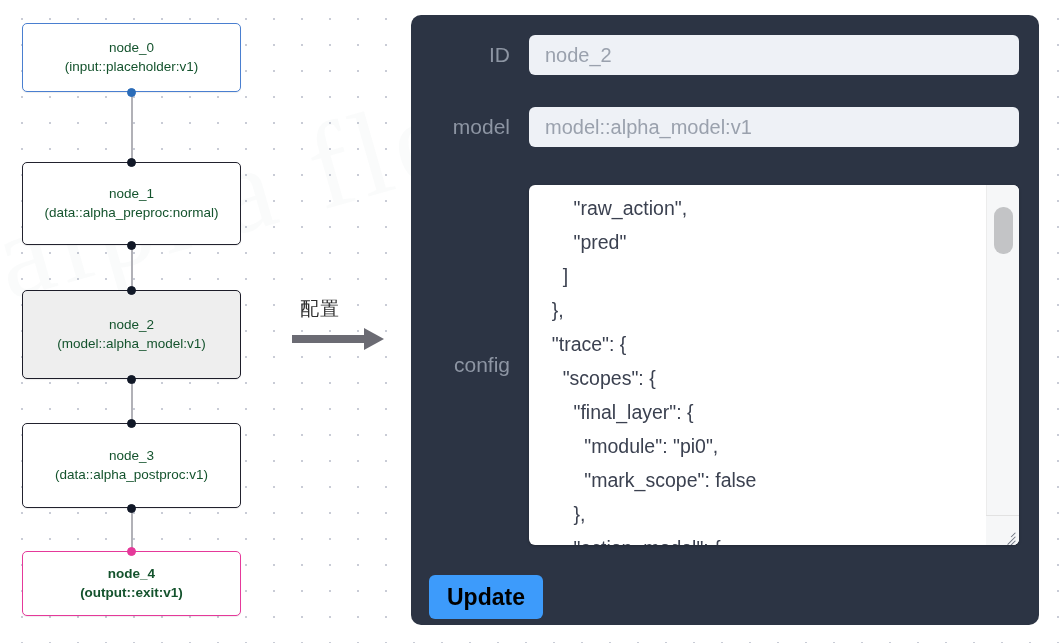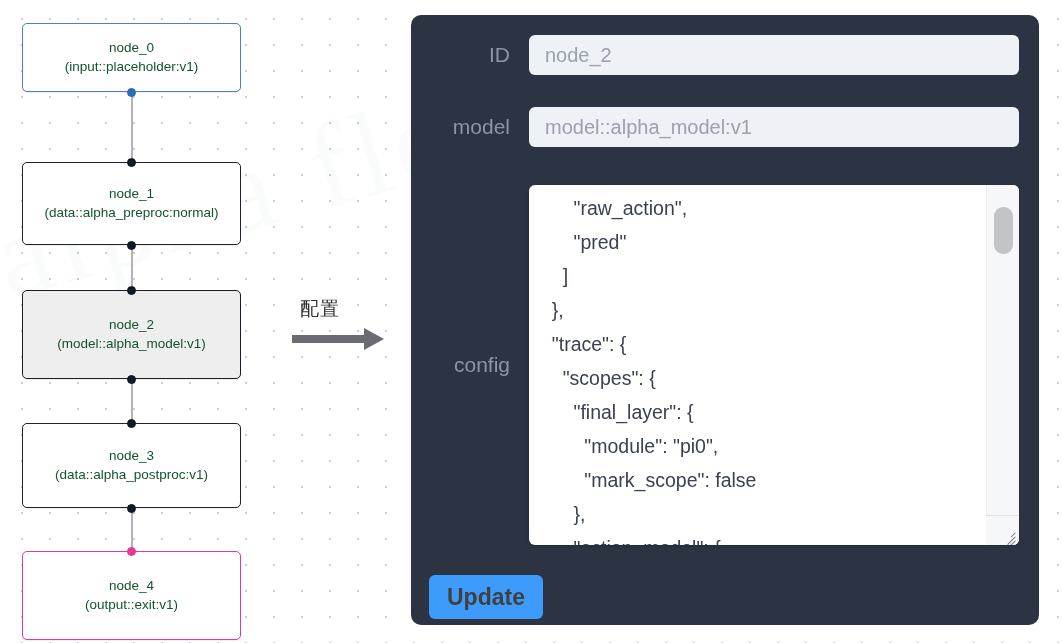--- a/index.html
+++ b/index.html
@@ -229,21 +229,21 @@
   .resize-grip i:nth-child(2) { width: 11px; bottom: 5px; }
   .resize-grip i:nth-child(3) { width: 6px;  bottom: 9px; }
 
   #update-btn {
     position: absolute;
     left: 18px; top: 560px;
     padding: 0 18px;
     height: 44px;
     line-height: 44px;
     background: #3d9bfb;
-    color: #404040;
+    color: #000000;
     font-size: 23px;
     font-weight: bold;
     border: none;
     border-radius: 6px;
     cursor: pointer;
     font-family: "Liberation Sans", sans-serif;
   }
 </style>
 </head>
 <body>
@@ -279,21 +279,21 @@
   <div class="handle" style="top:286px;"></div>
   <div class="handle" style="top:375px;"></div>
 
   <div class="node" style="top:423px;height:85px;">
     <span class="nlabel">node_3
 (data::alpha_postproc:v1)</span>
   </div>
   <div class="handle" style="top:419px;"></div>
   <div class="handle" style="top:504px;"></div>
 
-  <div class="node output-node" style="top:551px;height:89px;">
+  <div class="node output-node" style="top:551px;height:65px;font-weight:bold;">
     <span class="nlabel">node_4
 (output::exit:v1)</span>
   </div>
   <div class="handle pink" style="top:547px;"></div>
 </div>
 
 <div id="arrow-group">
   <div id="arrow-label">配置</div>
   <div id="arrow-shaft"></div>
   <div id="arrow-head"></div>

